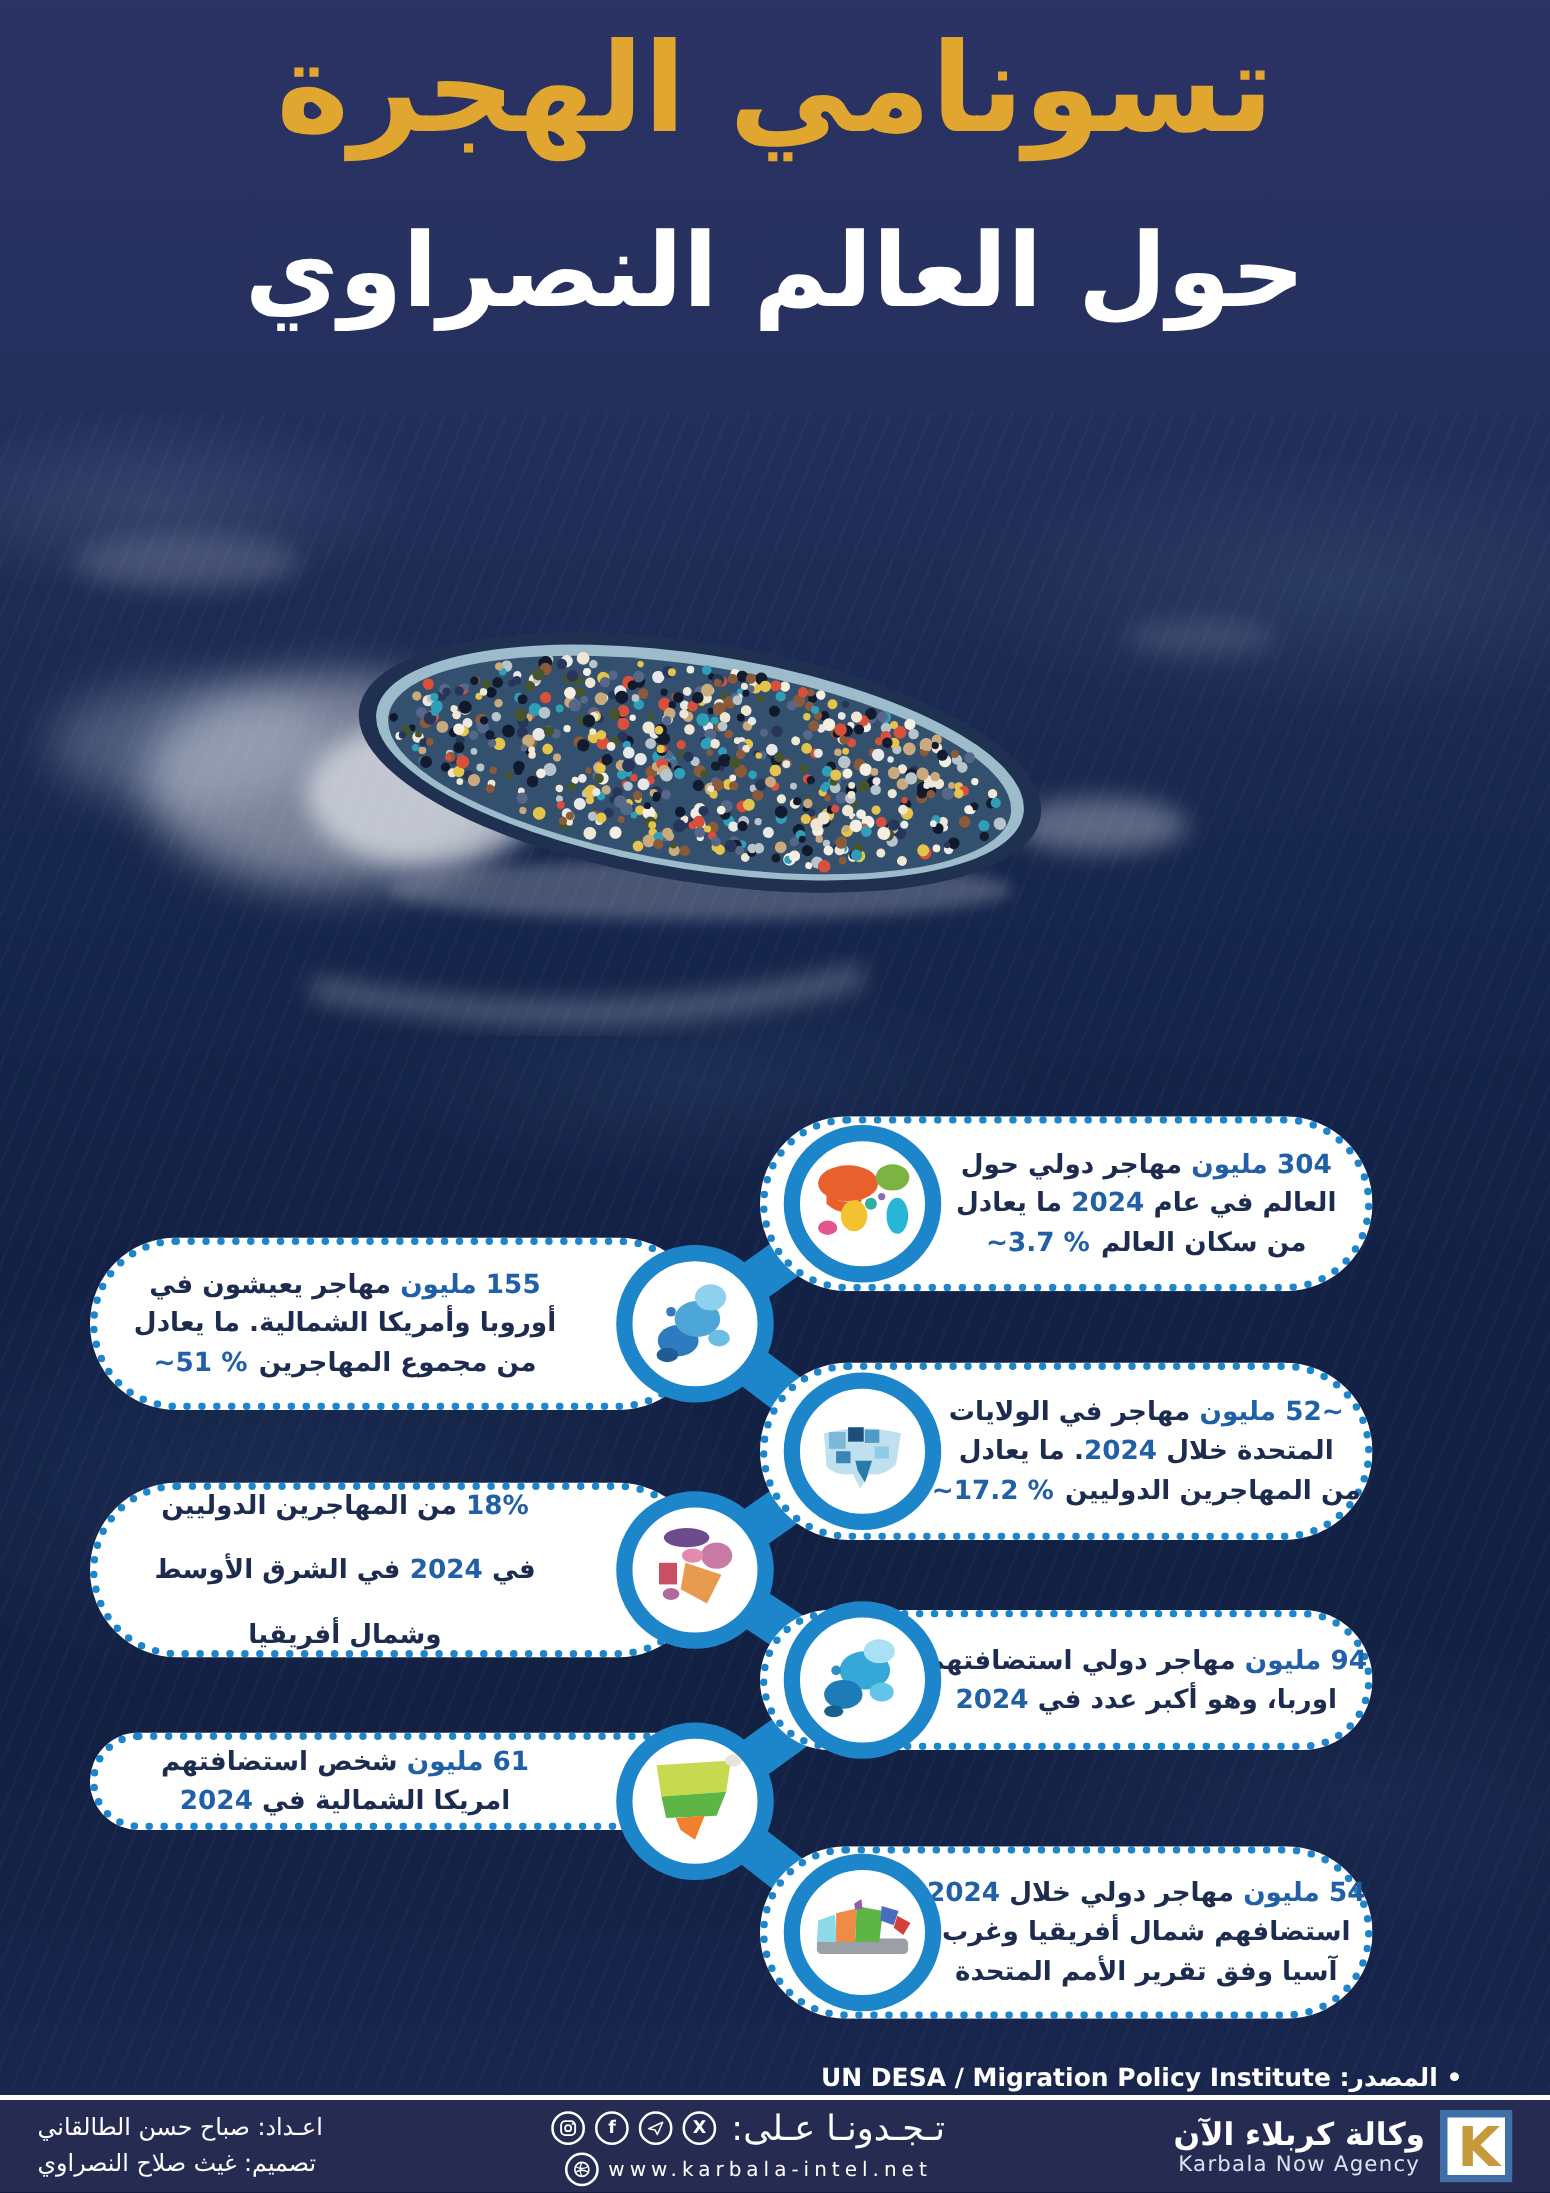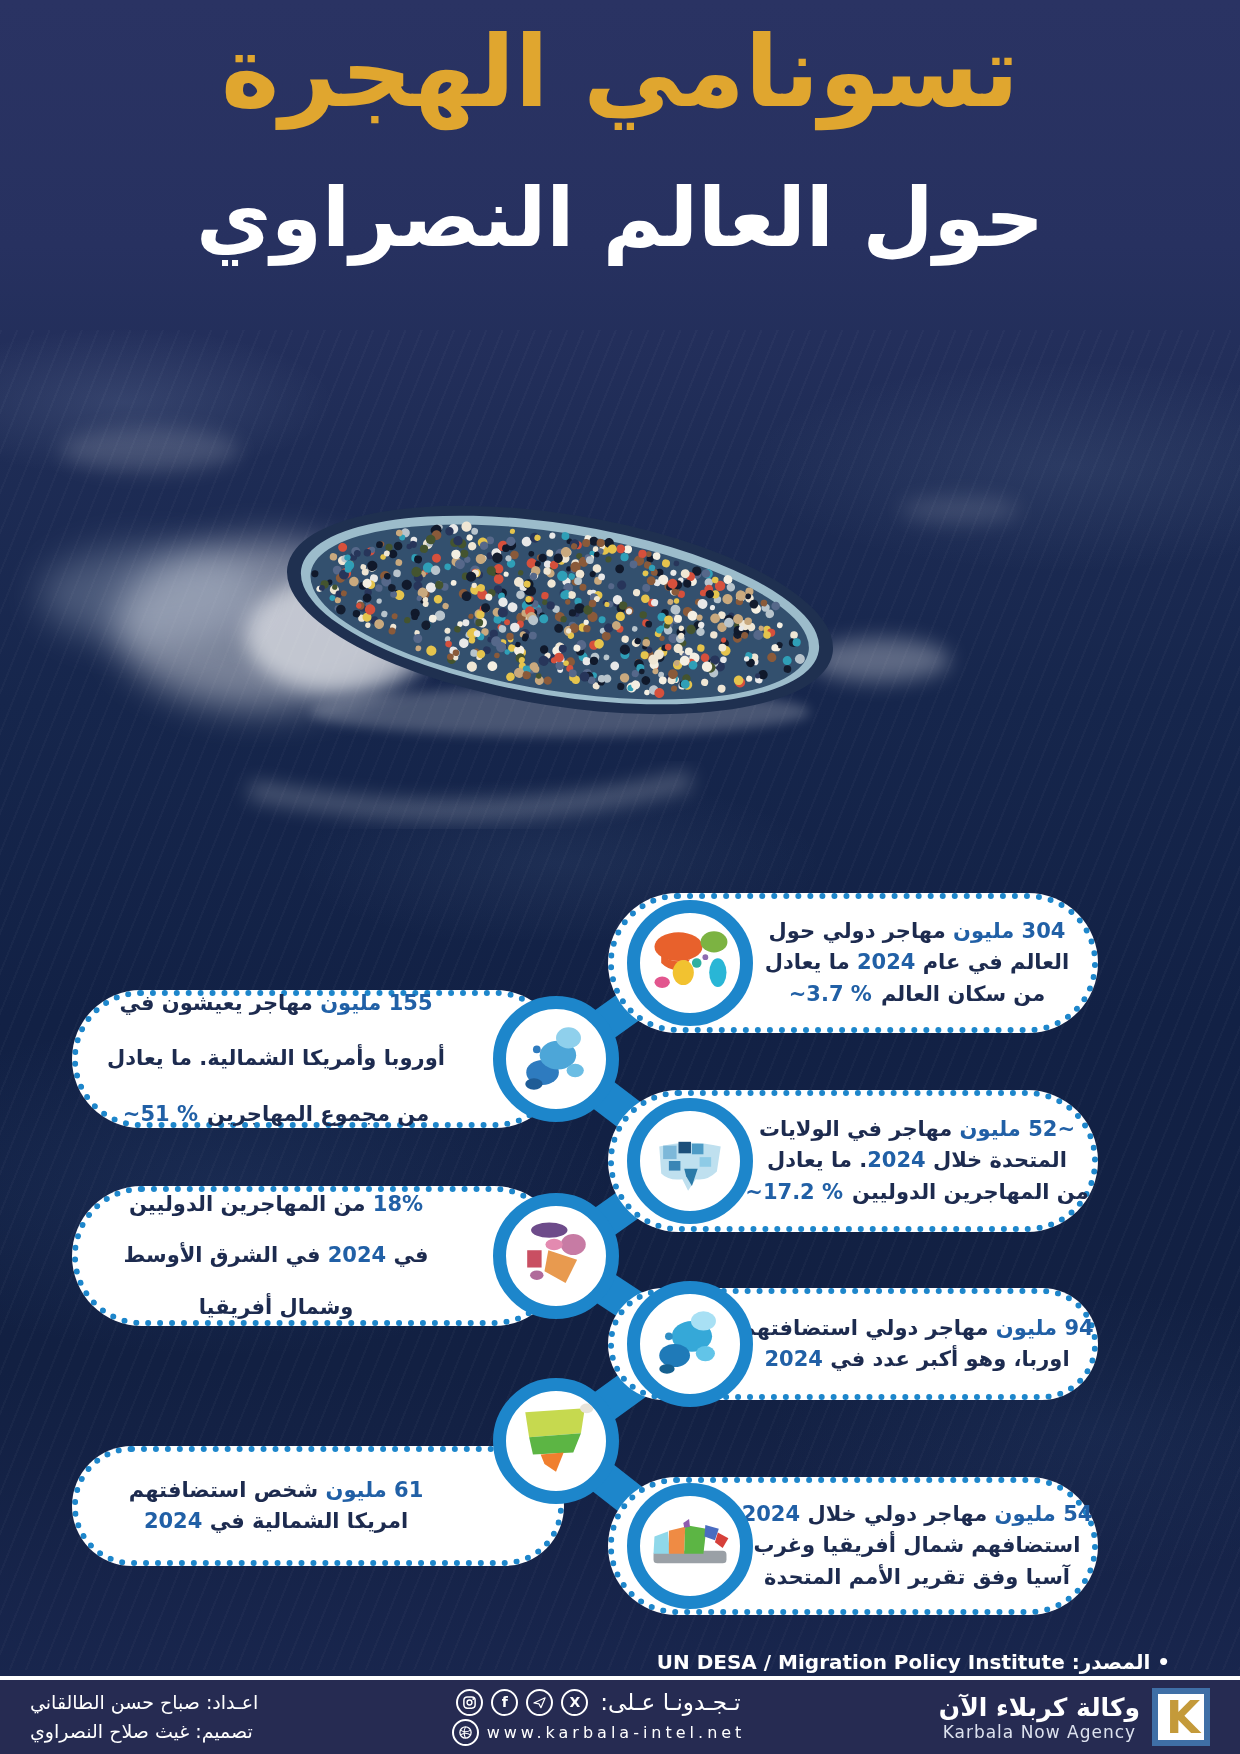--- a/index.html
+++ b/index.html
@@ -36,43 +36,43 @@
   #chain{position:absolute;left:0;top:0;}
 
   
   .pill{position:absolute;background:#ffffff;border:6px dotted var(--ring);border-radius:72px;
     box-sizing:border-box;display:flex;flex-direction:column;justify-content:center;align-items:center;
     color:var(--navy);font-weight:700;font-size:21px;line-height:1.5;}
   .pill .line{white-space:nowrap;}
   .pill .hl{color:var(--blue);}
   .pill .numfirst{display:flex;direction:ltr;justify-content:center;gap:9px;}
   .p0{left:608px;top:893px;width:490px;height:140px;padding:8px 24px 8px 152px;}
-  .p1{left:72px;top:990px;width:492px;height:138px;padding:8px 106px 8px 22px;gap:24px;}
+  .p1{left:72px;top:990px;width:492px;height:138px;padding:8px 106px 8px 22px;}
   .p2{left:608px;top:1090px;width:490px;height:142px;padding:8px 24px 8px 152px;}
   .p3{left:72px;top:1186px;width:492px;height:140px;padding:8px 106px 8px 22px;gap:20px;}
   .p4{left:608px;top:1288px;width:490px;height:112px;padding:6px 24px 6px 152px;}
-  .p5{left:72px;top:1446px;width:492px;height:120px;padding:6px 106px 6px 22px;}
+  .p5{left:72px;top:1386px;width:492px;height:78px;padding:6px 106px 6px 22px;}
   .p6{left:608px;top:1477px;width:490px;height:138px;padding:8px 24px 8px 152px;}
 
   
   .chip{position:absolute;width:126px;height:126px;border-radius:50%;background:#fff;
     border:13px solid var(--ring);box-sizing:border-box;display:flex;align-items:center;justify-content:center;overflow:hidden;}
   .c0{left:627px;top:900px;}  .c1{left:493px;top:996px;}  .c2{left:627px;top:1098px;}
   .c3{left:493px;top:1193px;} .c4{left:627px;top:1281px;} .c5{left:493px;top:1378px;}
   .c6{left:627px;top:1483px;}
 
   
   .source{position:absolute;top:1634px;right:70px;color:#fff;font-size:20px;font-weight:600;direction:rtl;margin-top:16px;}
   .footer{position:absolute;left:0;bottom:0;width:1240px;height:78px;background:var(--footerbg);
     border-top:4px solid #ffffff;box-sizing:border-box;display:flex;align-items:center;
     justify-content:space-between;padding:0 30px;}
   .credits{text-align:left;color:#fff;font-size:19px;font-weight:400;direction:rtl;line-height:1.55;}
   .social{display:flex;flex-direction:column;align-items:center;gap:3px;color:#fff;}
   .srow{display:flex;align-items:center;gap:8px;}
-  .finduslbl{font-size:23px;font-weight:400;direction:rtl;margin-left:4px;}
+  .finduslbl{font-size:28px;font-weight:400;direction:rtl;margin-left:4px;}
   .weburl{font-size:16px;letter-spacing:4px;font-weight:500;}
   .sicon{width:27px;height:27px;border:2px solid #fff;border-radius:50%;box-sizing:border-box;
     display:flex;align-items:center;justify-content:center;font-size:14px;font-weight:700;color:#fff;}
   .brand{display:flex;align-items:center;gap:12px;}
   .brandtxt{text-align:center;color:#fff;}
   .brandar{font-size:25px;font-weight:700;}
   .branden{font-size:17px;font-weight:400;color:#dde2ef;letter-spacing:1px;}
 </style>
 </head>
 <body>

